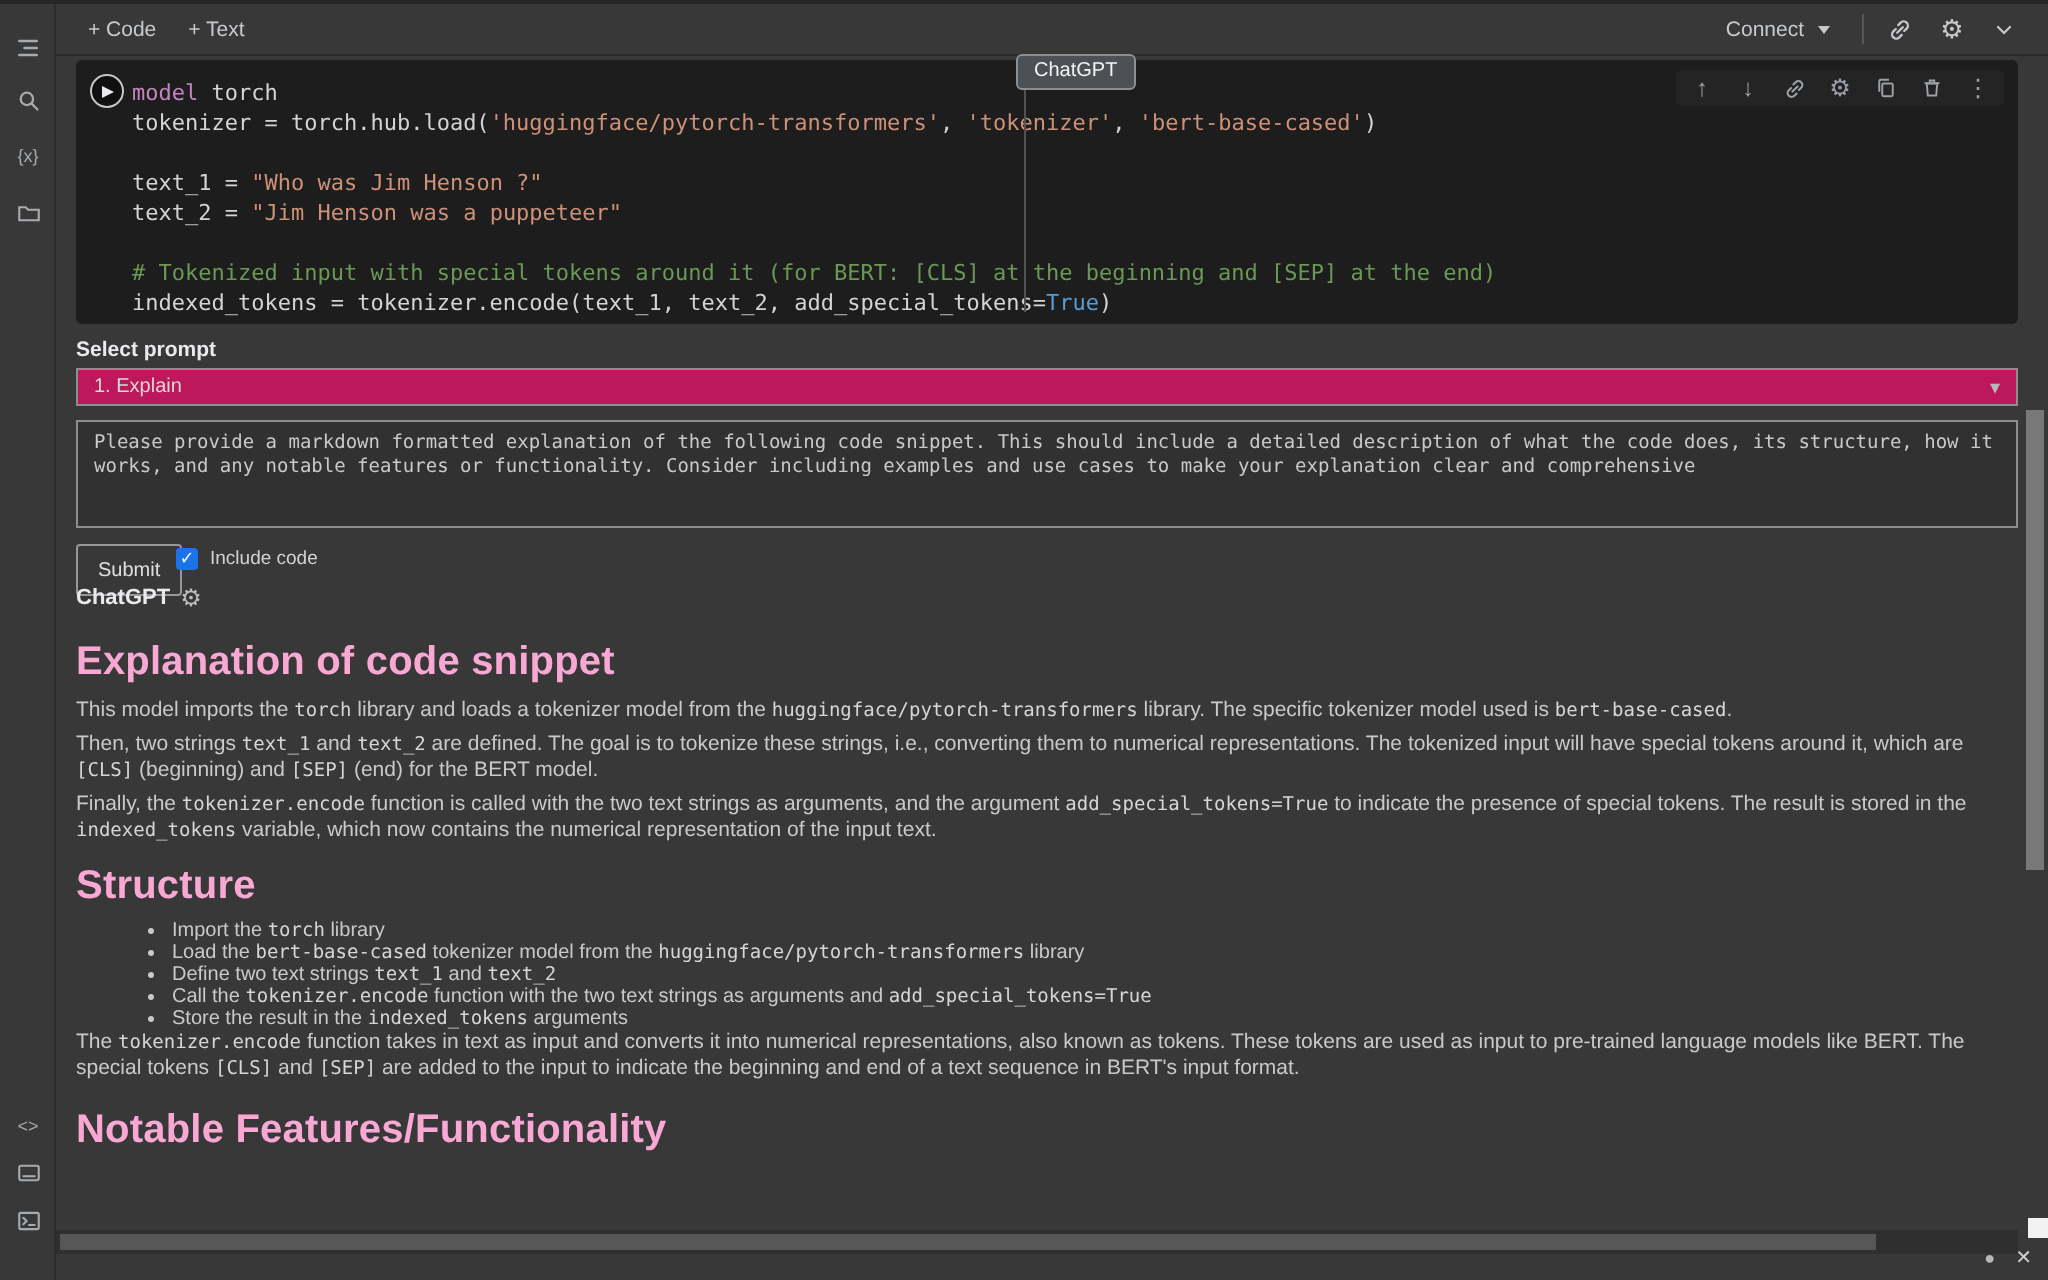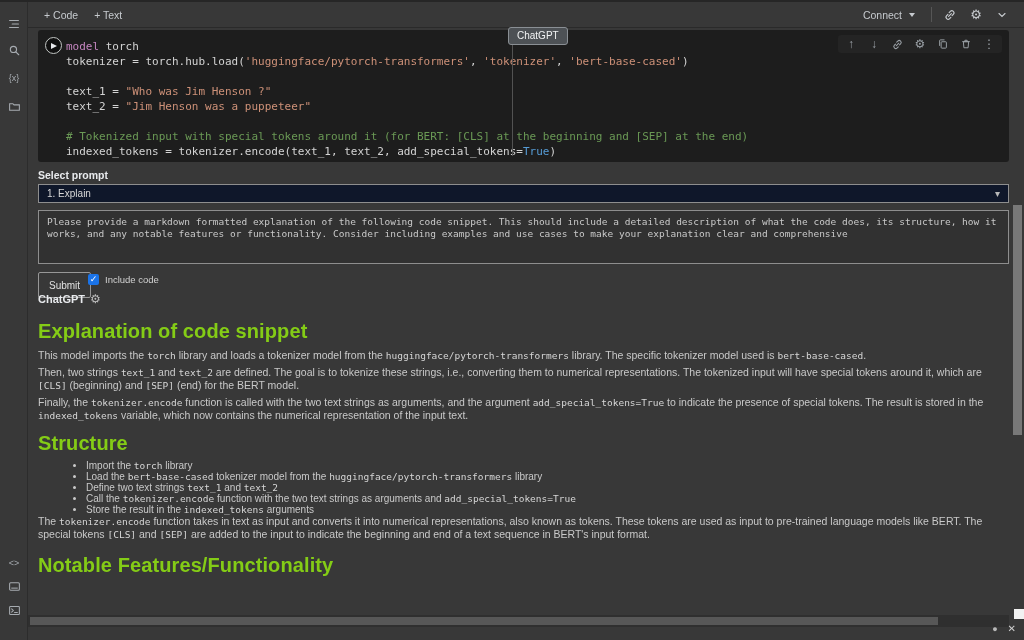--- a/index.html
+++ b/index.html
@@ -38,34 +38,34 @@
   .cell-toolbar { position:absolute; right:7px; top:5px; display:flex; align-items:center; gap:9px; background:#242424; border-radius:3px; padding:2px 6px; }
   .ct-icon { color:#9aa0a6; font-size:12px; line-height:14px; width:14px; height:14px; display:flex; align-items:center; justify-content:center; cursor:pointer; }
   .ct-icon svg { display:block; }
 
   
   .tooltip { position:absolute; left:508px; top:27px; background:#4d5155; border:1px solid #8a8f94; border-radius:3px; color:#f1f3f4; font-size:10px; padding:2px 8px 3px; z-index:6; }
   .tooltip-line { position:absolute; left:512px; top:44px; width:1px; height:112px; background:#525252; z-index:5; }
 
   
   .select-label { position:absolute; left:38px; top:169px; font-size:10.5px; font-weight:bold; color:#e8eaed; }
-  .prompt-select { position:absolute; left:38px; top:184px; width:971px; height:19px; border:1px solid #8e8e8e; background:#0f172a; display:flex; align-items:center; padding:0 8px; font-size:10px; color:#d8d8d8; cursor:pointer; }
+  .prompt-select { position:absolute; left:38px; top:184px; width:971px; height:19px; border:1px solid #8e8e8e; background:#be185d; display:flex; align-items:center; padding:0 8px; font-size:10px; color:#d8d8d8; cursor:pointer; }
   .prompt-select .sel-chevron { margin-left:auto; color:#b9b9b9; }
   .prompt-textarea { position:absolute; left:38px; top:210px; width:971px; height:54px; background:#313131; border:1px solid #8e8e8e; color:#c9c9c9; font-family:"DejaVu Sans Mono",monospace; font-size:9.5px; line-height:11.5px; padding:5px 8px; resize:none; outline:none; }
   .submit-btn { position:absolute; left:38px; top:272px; height:26px; padding:0 10px; font-size:10px; font-family:"Liberation Sans",sans-serif; color:#e0e0e0; background:transparent; border:1px solid #979797; border-radius:2px; cursor:pointer; }
   .include-row { position:absolute; left:88px; top:274px; display:flex; align-items:center; gap:6px; cursor:pointer; }
   .checkbox { width:11px; height:11px; background:#1a73e8; border-radius:2px; display:flex; align-items:center; justify-content:center; color:#fff; font-size:9px; line-height:9px; }
   .include-label { font-size:9.5px; color:#d2d2d2; }
   .resp-header { position:absolute; left:38px; top:292px; display:flex; align-items:center; gap:5px; }
   .resp-header .name { font-size:11px; font-weight:bold; color:#e8eaed; }
   .resp-header .gear { font-size:12px; color:#bdbdbd; cursor:pointer; }
 
   
   .response { position:absolute; left:38px; top:316px; width:971px; }
-  .response h1 { font-size:20px; font-weight:700; color:#84cc16; letter-spacing:0.1px; }
+  .response h1 { font-size:20px; font-weight:700; color:#f9a8d4; letter-spacing:0.1px; }
   .h-first { margin-top:4px; margin-bottom:6px; }
   .h-structure { margin-top:10px; margin-bottom:5px; }
   .h-how { margin-top:19px; margin-bottom:5px; }
   .h-notable { margin-top:13px; }
   .response p { font-size:10.5px; color:#c9c9c9; line-height:13px; margin-bottom:4px; }
   .response .seg-mono, .response li .seg-mono { font-family:"DejaVu Sans Mono",monospace; font-size:9.5px; color:#d6d6d6; }
   .response ul { margin:0 0 0 30px; }
   .response li { font-size:10px; color:#c9c9c9; line-height:11px;margin-left:18px; }
 
   

